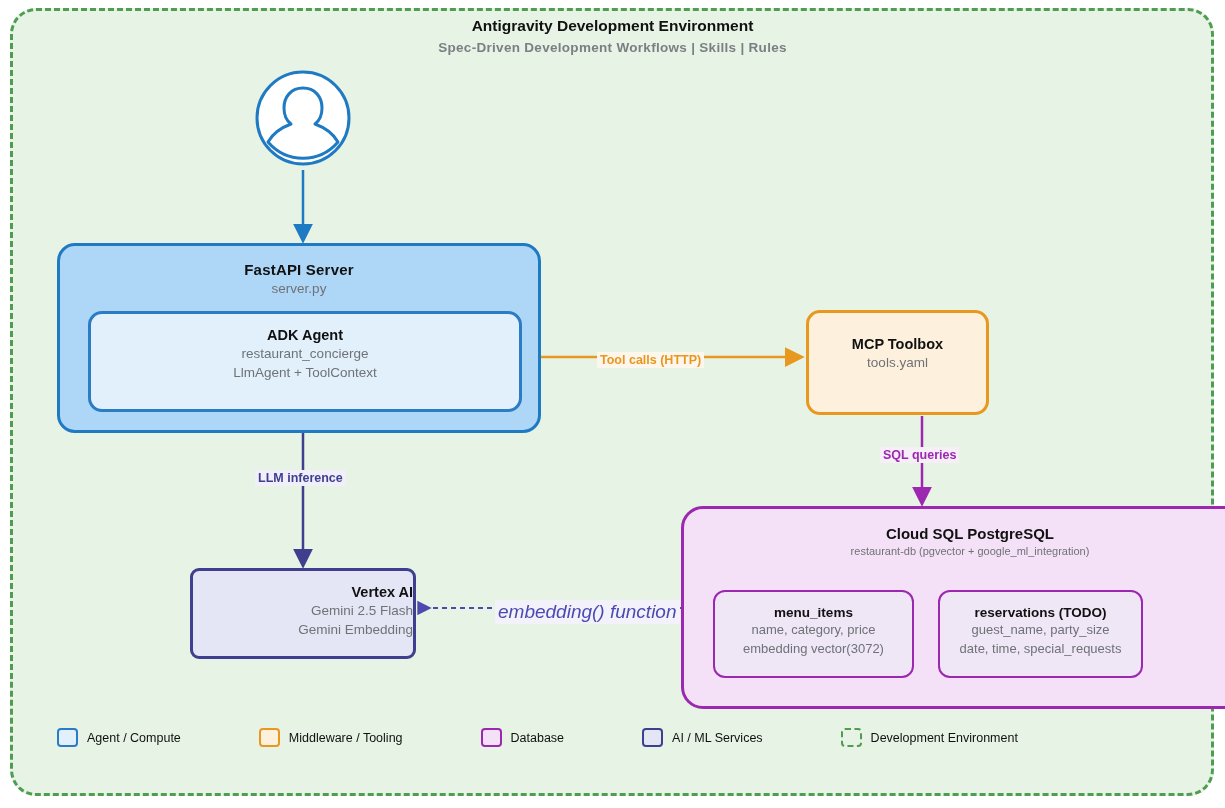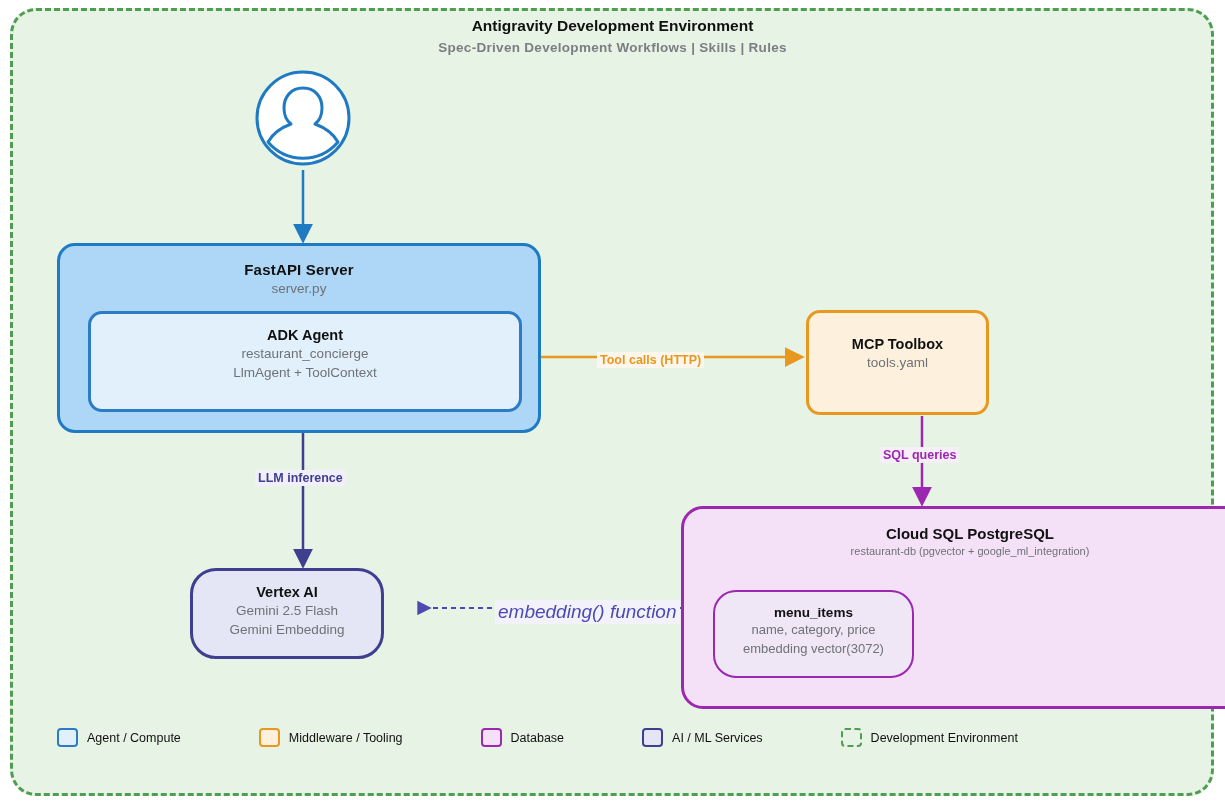--- a/index.html
+++ b/index.html
@@ -45,31 +45,31 @@
   
   .cloudsql{
     left:681px;top:506px;width:578px;height:203px;
     background:#f5e1f7;border:3px solid #9c27b0;border-radius:22px;
   }
   .cloudsql .title{font-size:15px;padding-top:16px;}
   .cloudsql .sub{font-size:11px;padding-top:3px;}
 
   .tbl{
     position:absolute;box-sizing:border-box;text-align:center;
-    background:#efe6f6;border:2px solid #9c27b0;border-radius:23px;
+    background:#efe6f6;border:2px solid #9c27b0;border-radius:12px;
   }
   .tbl .title{font-weight:bold;font-size:13.5px;color:#111;padding-top:13px;}
   .tbl .sub{font-size:13px;color:#6f7276;line-height:16.5px;padding-top:2px;}
   .tbl-menu{left:713px;top:590px;width:201px;height:88px;}
   .tbl-res{left:938px;top:590px;width:205px;height:88px;}
 
   
   .vertex{
-    left:190px;top:568px;width:194px;height:91px;
-    background:#e5e6f5;border:3px solid #3f3f8f;border-radius:26px;
+    left:190px;top:568px;width:226px;height:91px;
+    background:#e5e6f5;border:3px solid #3f3f8f;border-radius:9px;text-align:right;
   }
   .vertex .title{font-size:14.5px;padding-top:13px;}
   .vertex .sub{font-size:13.5px;line-height:17px;padding-top:2px;}
 
   
   .hdr{position:absolute;left:0;top:17px;width:1225px;text-align:center;}
   .hdr .h1{font-size:15.5px;font-weight:bold;color:#111;}
   .hdr .h2{font-size:13.5px;font-weight:bold;color:#7b7f84;margin-top:5px;letter-spacing:.3px;}
 
   
@@ -155,20 +155,25 @@
     <div class="title">Cloud SQL PostgreSQL</div>
     <div class="sub">restaurant-db (pgvector + google_ml_integration)</div>
   </div>
 
   <div class="tbl tbl-menu">
     <div class="title">menu_items</div>
     <div class="sub">name, category, price</div>
     <div class="sub">embedding vector(3072)</div>
   </div>
 
+  <div class="tbl tbl-res">
+    <div class="title">reservations (TODO)</div>
+    <div class="sub">guest_name, party_size</div>
+    <div class="sub">date, time, special_requests</div>
+  </div>
 
   <div class="node vertex">
     <div class="title">Vertex AI</div>
     <div class="sub">Gemini 2.5 Flash</div>
     <div class="sub">Gemini Embedding</div>
   </div>
 
   <div class="elabel lbl-tool">Tool calls (HTTP)</div>
   <div class="elabel lbl-sql">SQL queries</div>
   <div class="elabel lbl-llm">LLM inference</div>

